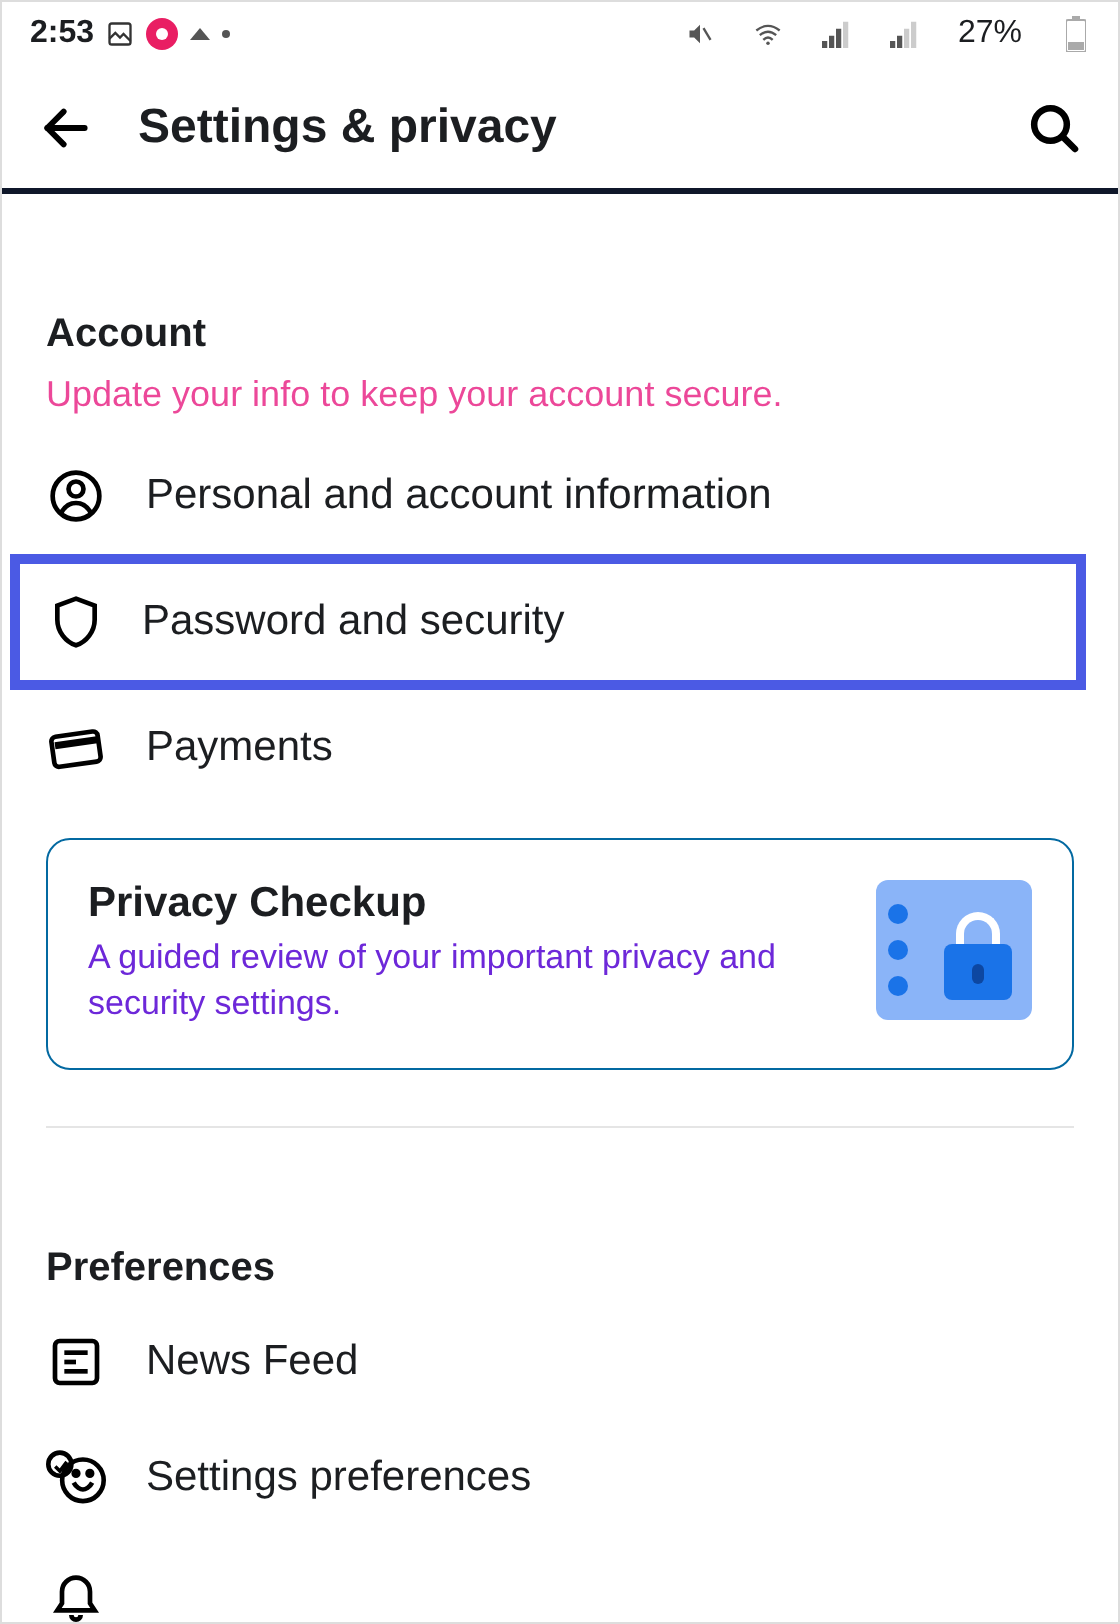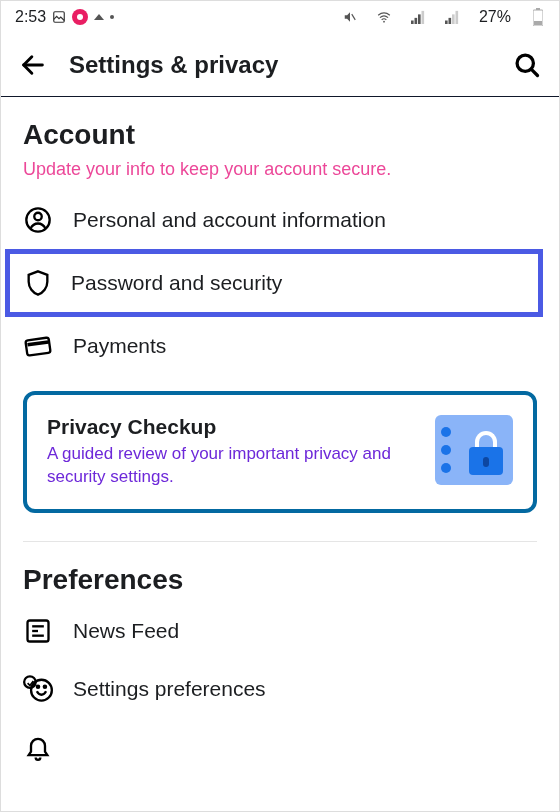--- a/index.html
+++ b/index.html
@@ -16,59 +16,59 @@
       height: 32px;
       display: flex;
       justify-content: space-between;
       align-items: center;
       padding: 0 14px;
       font-size: 16px;
       font-weight: 500;
     }
     .status-left { display: flex; align-items: center; gap: 6px; }
     .status-right { display: flex; align-items: center; gap: 20px; }
-    .status-left .time { font-weight: 400; }
+    .status-left .time { font-weight: 700; }
     .mini-icon { width: 14px; height: 14px; display: inline-flex; align-items: center; justify-content: center; }
     .pink-circle { width: 16px; height: 16px; border-radius: 50%; background: #e91e63; display: inline-block; position: relative; }
     .pink-circle::after { content: ""; position: absolute; width: 6px; height: 6px; background: #fff; border-radius: 50%; top: 5px; left: 5px; }
     .caret-up { width: 0; height: 0; border-left: 5px solid transparent; border-right: 5px solid transparent; border-bottom: 6px solid #555; }
     .dot { width: 4px; height: 4px; background: #555; border-radius: 50%; }
     .header {
       height: 64px;
       display: flex;
       align-items: center;
       padding: 0 18px;
-      border-bottom: 1px solid #0f172a;
+      border-bottom: 3px solid #0f172a;
       gap: 22px;
     }
     .back-icon { width: 28px; height: 28px; }
     .header-title { font-size: 24px; font-weight: 600; flex: 1; }
     .search-icon { width: 28px; height: 28px; }
     .section { padding: 22px 22px 0 22px; }
-    .section-title { font-size: 28px; font-weight: 800; margin-bottom: 6px; }
+    .section-title { font-size: 20px; font-weight: 800; margin-bottom: 6px; margin-top: 37px; }
     .section-sub { font-size: 18px; color: #ec4899; margin-bottom: 10px; line-height: 1.35; }
     .list-item {
       display: flex;
       align-items: center;
       gap: 20px;
       padding: 14px 0;
     }
     .list-item .icon-slot { width: 30px; height: 30px; display: flex; align-items: center; justify-content: center; flex-shrink: 0; }
     .list-item .label { font-size: 21px; font-weight: 400; }
     .highlight-box {
       border: 5px solid #4b5ae4;
       margin-left: -18px;
       padding-left: 13px;
       margin-right: -6px;
       padding-right: 6px;
       gap: 18px;
     }
     .card {
       margin: 16px 22px 0 22px;
-      border: 4px solid #0369a1;
+      border: 1px solid #0369a1;
       border-radius: 12px;
       padding: 20px 20px;
       display: flex;
       gap: 14px;
       align-items: flex-start;
     }
     .card-text { flex: 1; }
     .card-title { font-size: 21px; font-weight: 800; margin-bottom: 4px; }
     .card-sub { font-size: 17px; color: #6d28d9; line-height: 1.35; }
     .card-graphic {

